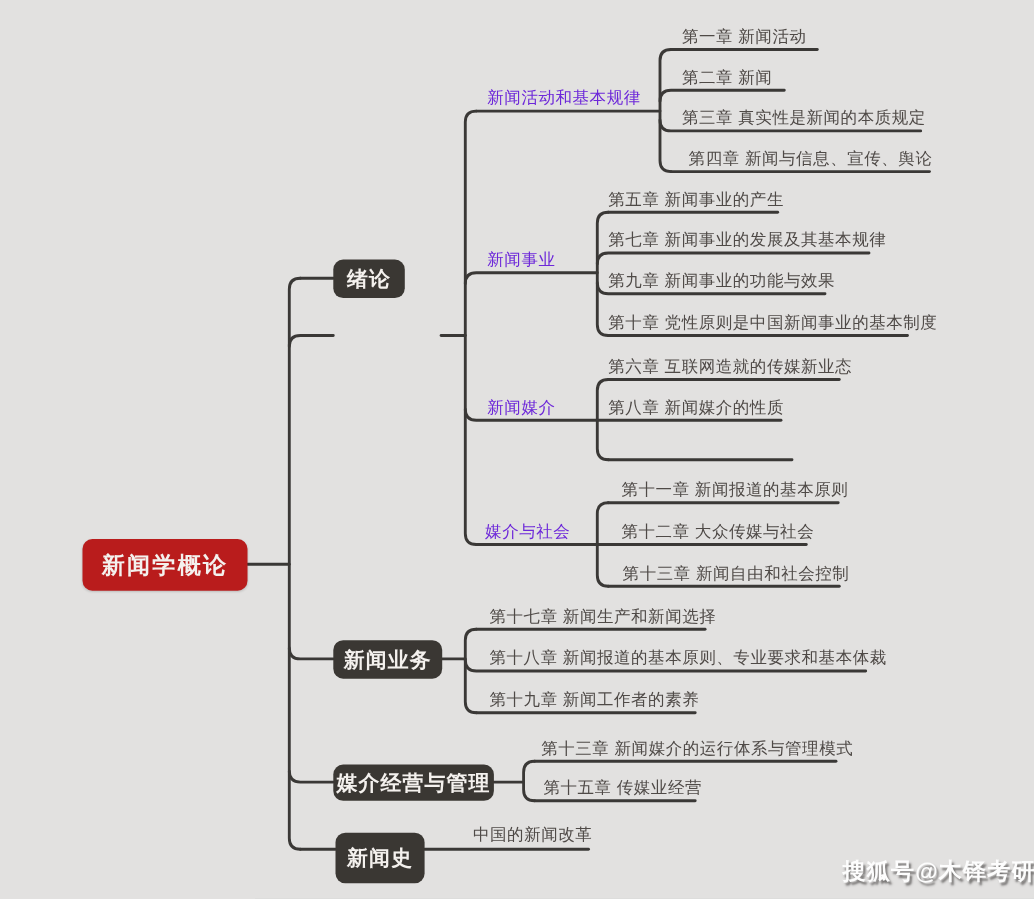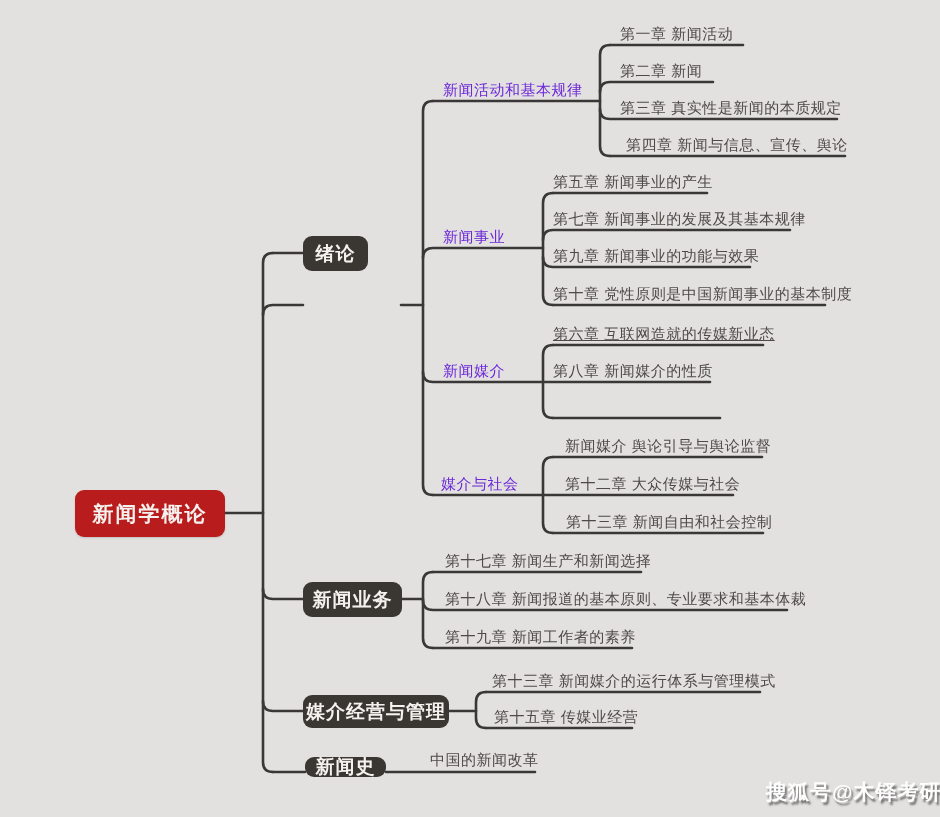--- a/index.html
+++ b/index.html
@@ -123,41 +123,41 @@
 
       <path d="M386 772 H535"></path>
     </g>
   </svg>
 
   <div class="node root-node" style="left:75px;top:490px;width:150px;height:47px;">新闻学概论</div>
 
   <div class="node branch-node" style="left:303px;top:236px;width:65px;height:35px;">绪论</div>
   <div class="node branch-node" style="left:303px;top:582px;width:99px;height:35px;">新闻业务</div>
   <div class="node branch-node" style="left:303px;top:695px;width:146px;height:33px;">媒介经营与管理</div>
-  <div class="node branch-node" style="left:305px;top:757px;width:81px;height:20px;">新闻史</div>
+  <div class="node branch-node" style="left:305px;top:757px;width:81px;height:46px;">新闻史</div>
 
   <div class="group-label" style="left:443px;top:79px;">新闻活动和基本规律</div>
   <div class="group-label" style="left:443px;top:226px;">新闻事业</div>
   <div class="group-label" style="left:443px;top:360px;">新闻媒介</div>
   <div class="group-label" style="left:441px;top:473px;">媒介与社会</div>
 
   <div class="leaf-label" style="left:620px;top:23px;">第一章 新闻活动</div>
   <div class="leaf-label" style="left:620px;top:60px;">第二章 新闻</div>
   <div class="leaf-label" style="left:620px;top:97px;">第三章 真实性是新闻的本质规定</div>
   <div class="leaf-label" style="left:626px;top:134px;">第四章 新闻与信息、宣传、舆论</div>
 
   <div class="leaf-label" style="left:553px;top:171px;">第五章 新闻事业的产生</div>
   <div class="leaf-label" style="left:553px;top:208px;">第七章 新闻事业的发展及其基本规律</div>
   <div class="leaf-label" style="left:553px;top:245px;">第九章 新闻事业的功能与效果</div>
   <div class="leaf-label" style="left:553px;top:283px;">第十章 党性原则是中国新闻事业的基本制度</div>
 
-  <div class="leaf-label" style="left:553px;top:323px;text-decoration:underline;">第六章 互联网造就的传媒新业态</div>
+  <div class="leaf-label" style="left:553px;top:323px;">第六章 互联网造就的传媒新业态</div>
   <div class="leaf-label" style="left:553px;top:360px;">第八章 新闻媒介的性质</div>
 
-  <div class="leaf-label" style="left:565px;top:435px;">新闻媒介 舆论引导与舆论监督</div>
+  <div class="leaf-label" style="left:565px;top:435px;">第十一章 新闻报道的基本原则</div>
   <div class="leaf-label" style="left:565px;top:473px;">第十二章 大众传媒与社会</div>
   <div class="leaf-label" style="left:566px;top:511px;">第十三章 新闻自由和社会控制</div>
 
   <div class="leaf-label" style="left:445px;top:550px;">第十七章 新闻生产和新闻选择</div>
   <div class="leaf-label" style="left:445px;top:588px;">第十八章 新闻报道的基本原则、专业要求和基本体裁</div>
   <div class="leaf-label" style="left:445px;top:626px;">第十九章 新闻工作者的素养</div>
 
   <div class="leaf-label" style="left:492px;top:670px;">第十三章 新闻媒介的运行体系与管理模式</div>
   <div class="leaf-label" style="left:494px;top:706px;">第十五章 传媒业经营</div>
 

